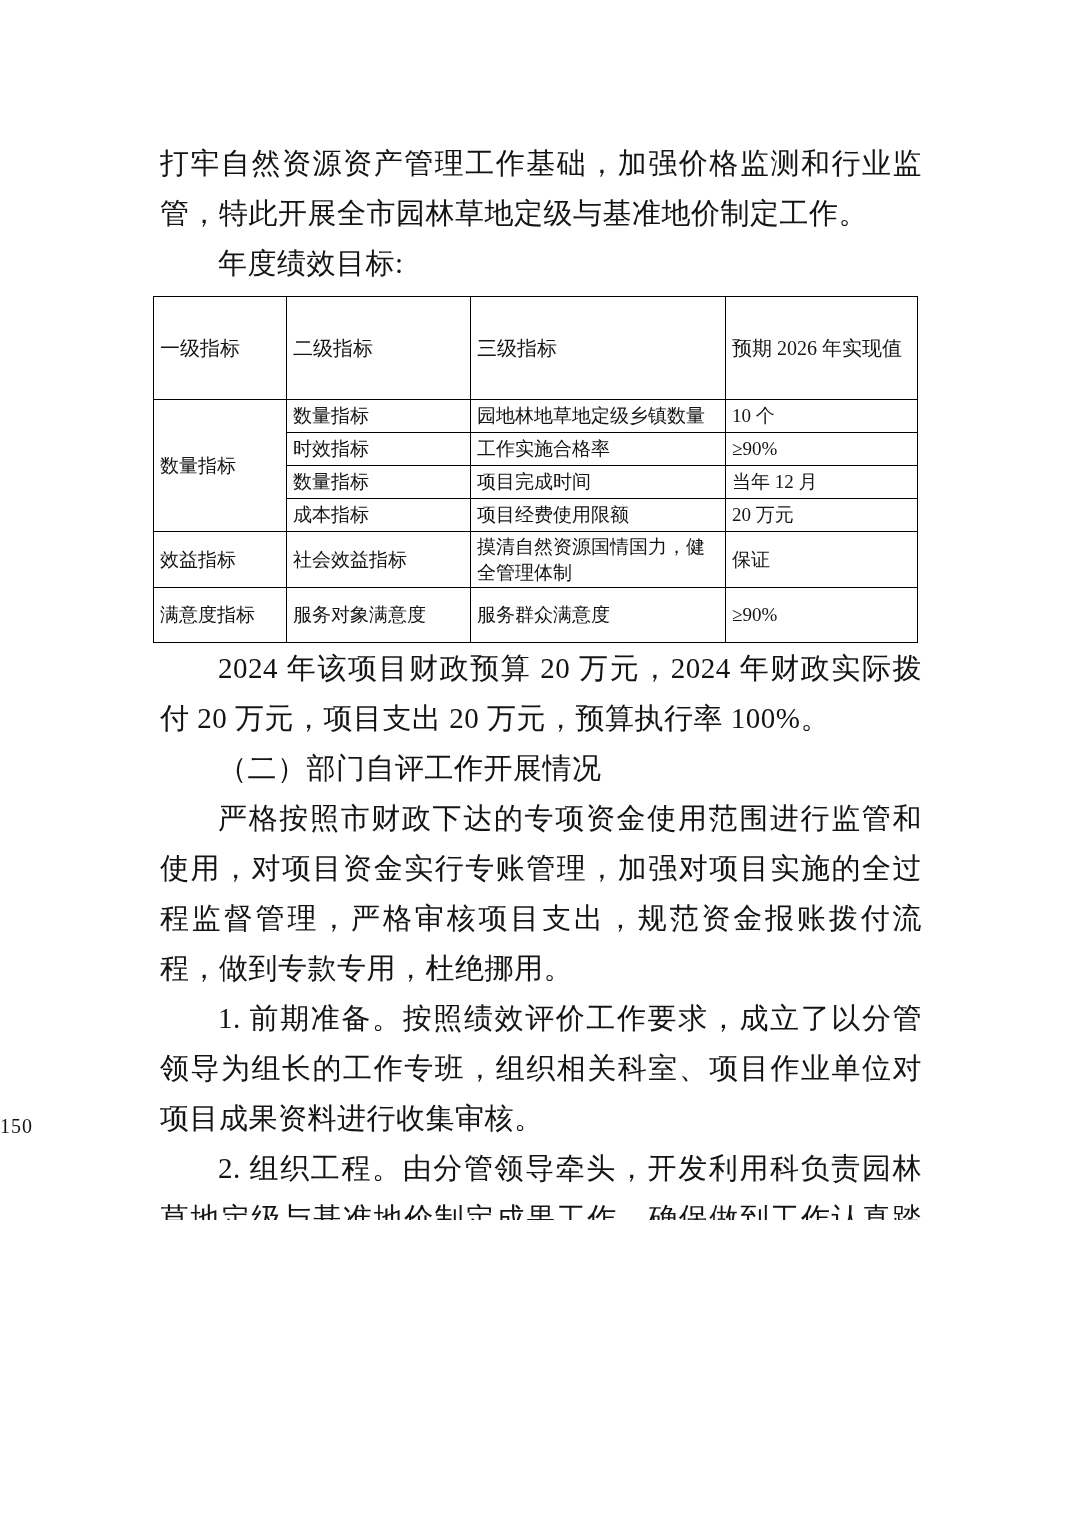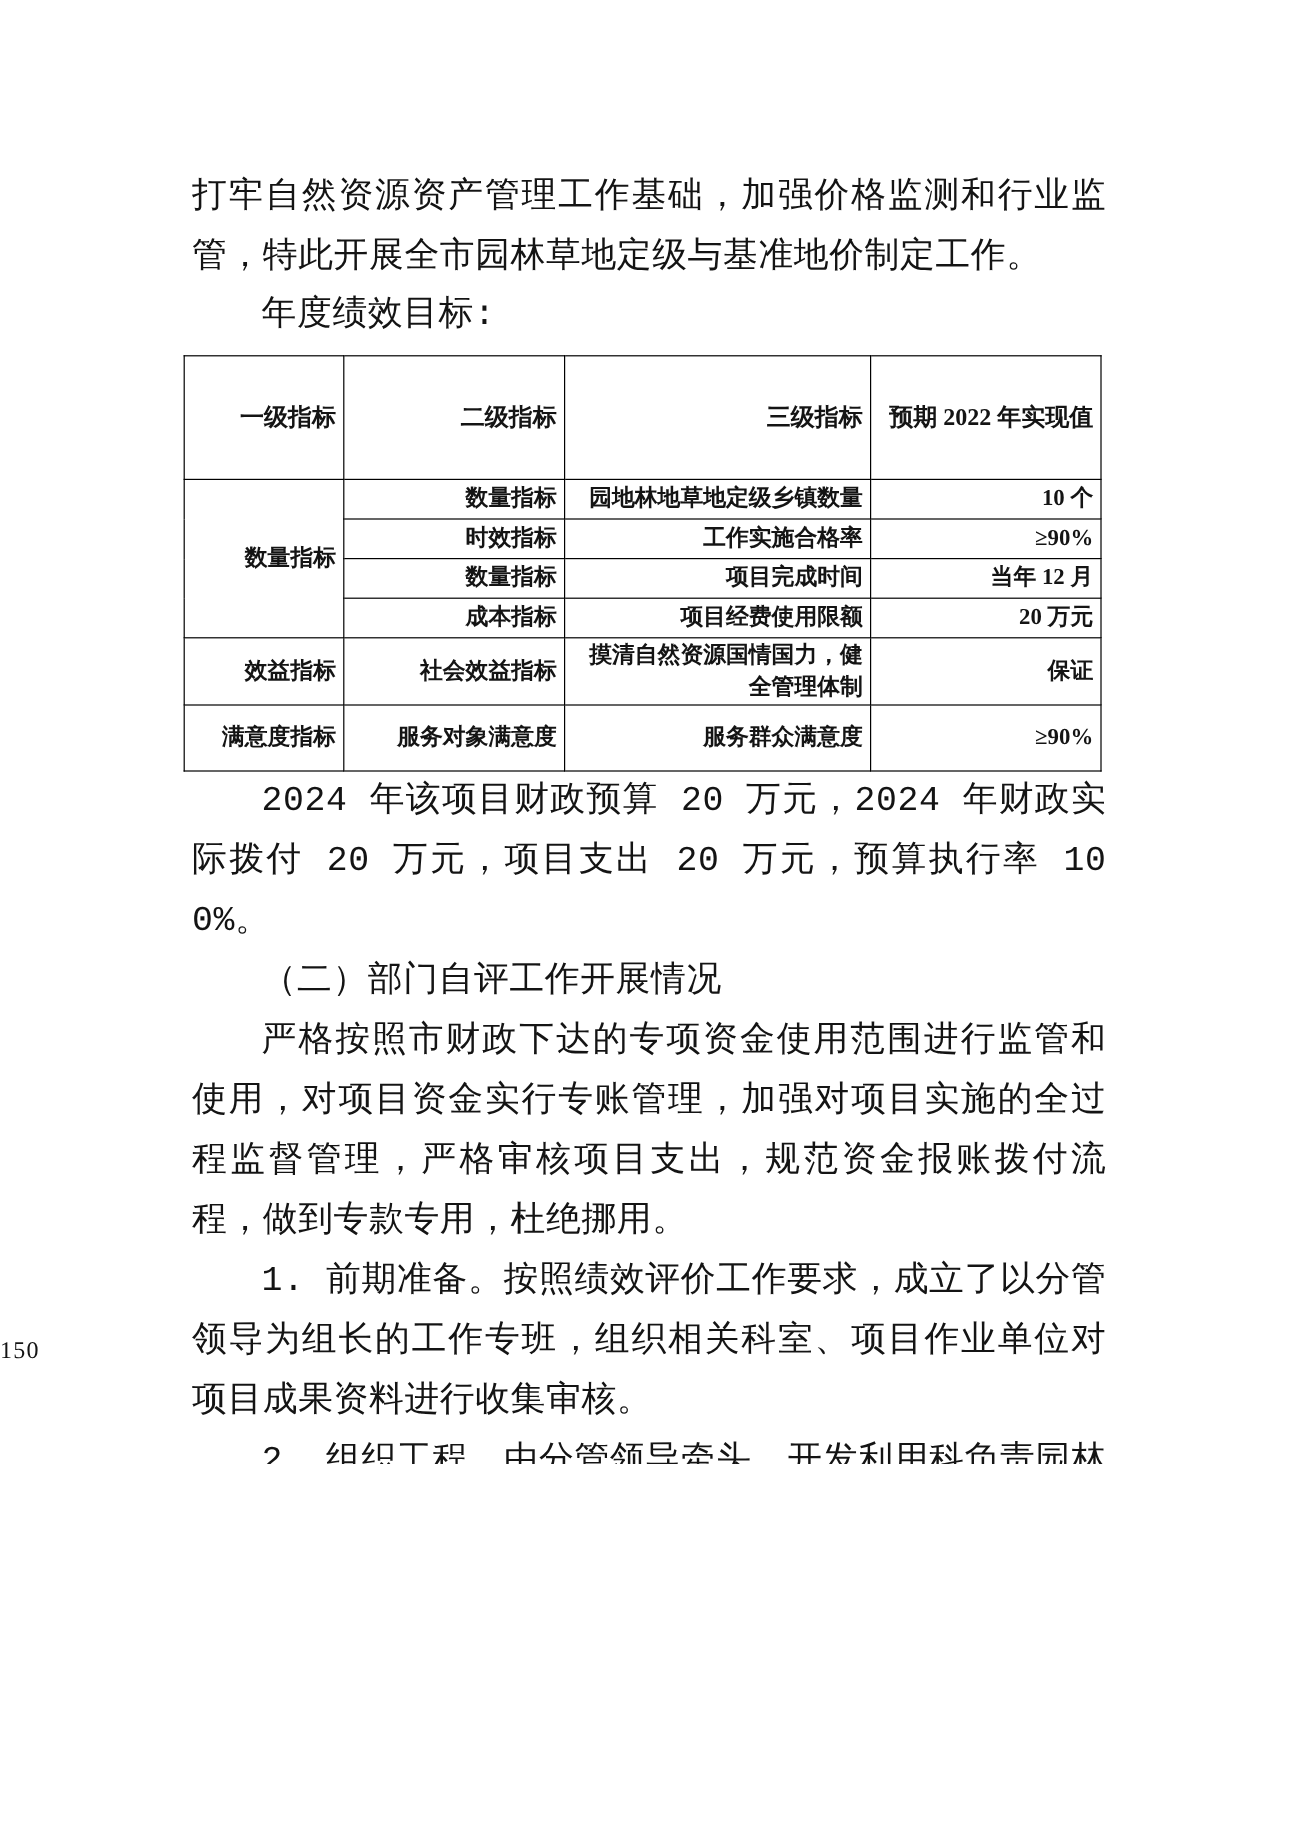--- a/index.html
+++ b/index.html
@@ -25,39 +25,39 @@
   }
   .para {
     margin: 0;
     font-size: 29px;
     line-height: 50px;
     text-align: justify;
     text-justify: inter-ideograph;
     letter-spacing: 0.5px;
     word-break: break-all;
   }
-  .para.indent { text-indent: 2em; font-family: Liberation Mono, monospace; }
+  .para.indent { text-indent: 2em; }
   .para.gap-top { margin-top: 66px; }
 
   table.kpi-table {
     border-collapse: collapse;
     table-layout: fixed;
     width: 764px;
     margin-left: -7px;
     margin-top: 8px;
     font-size: 19px;
     color: #141414;
   }
   table.kpi-table th,
   table.kpi-table td {
     border: 1px solid #000000;
-    text-align: right;
+    text-align: left;
     vertical-align: middle;
     padding: 1px 6px;
-    font-weight: bold;
+    font-weight: normal;
     line-height: 26px;
   }
   table.kpi-table thead th { height: 100px; font-size: 20px; }
   tr.r-short { height: 33px; }
   tr.r-tall  { height: 56px; }
   tr.r-mid   { height: 55px; }
 
   .page-number {
     position: absolute;
     left: 0;
@@ -83,21 +83,21 @@
         <col style="width:133px">
         <col style="width:184px">
         <col style="width:255px">
         <col style="width:192px">
       </colgroup>
       <thead>
         <tr>
           <th>一级指标</th>
           <th>二级指标</th>
           <th>三级指标</th>
-          <th>预期 2022 年实现值</th>
+          <th>预期 2026 年实现值</th>
         </tr>
       </thead>
       <tbody>
         <tr class="r-short">
           <td rowspan="4">数量指标</td>
           <td>数量指标</td>
           <td>园地林地草地定级乡镇数量</td>
           <td>10 个</td>
         </tr>
         <tr class="r-short">

